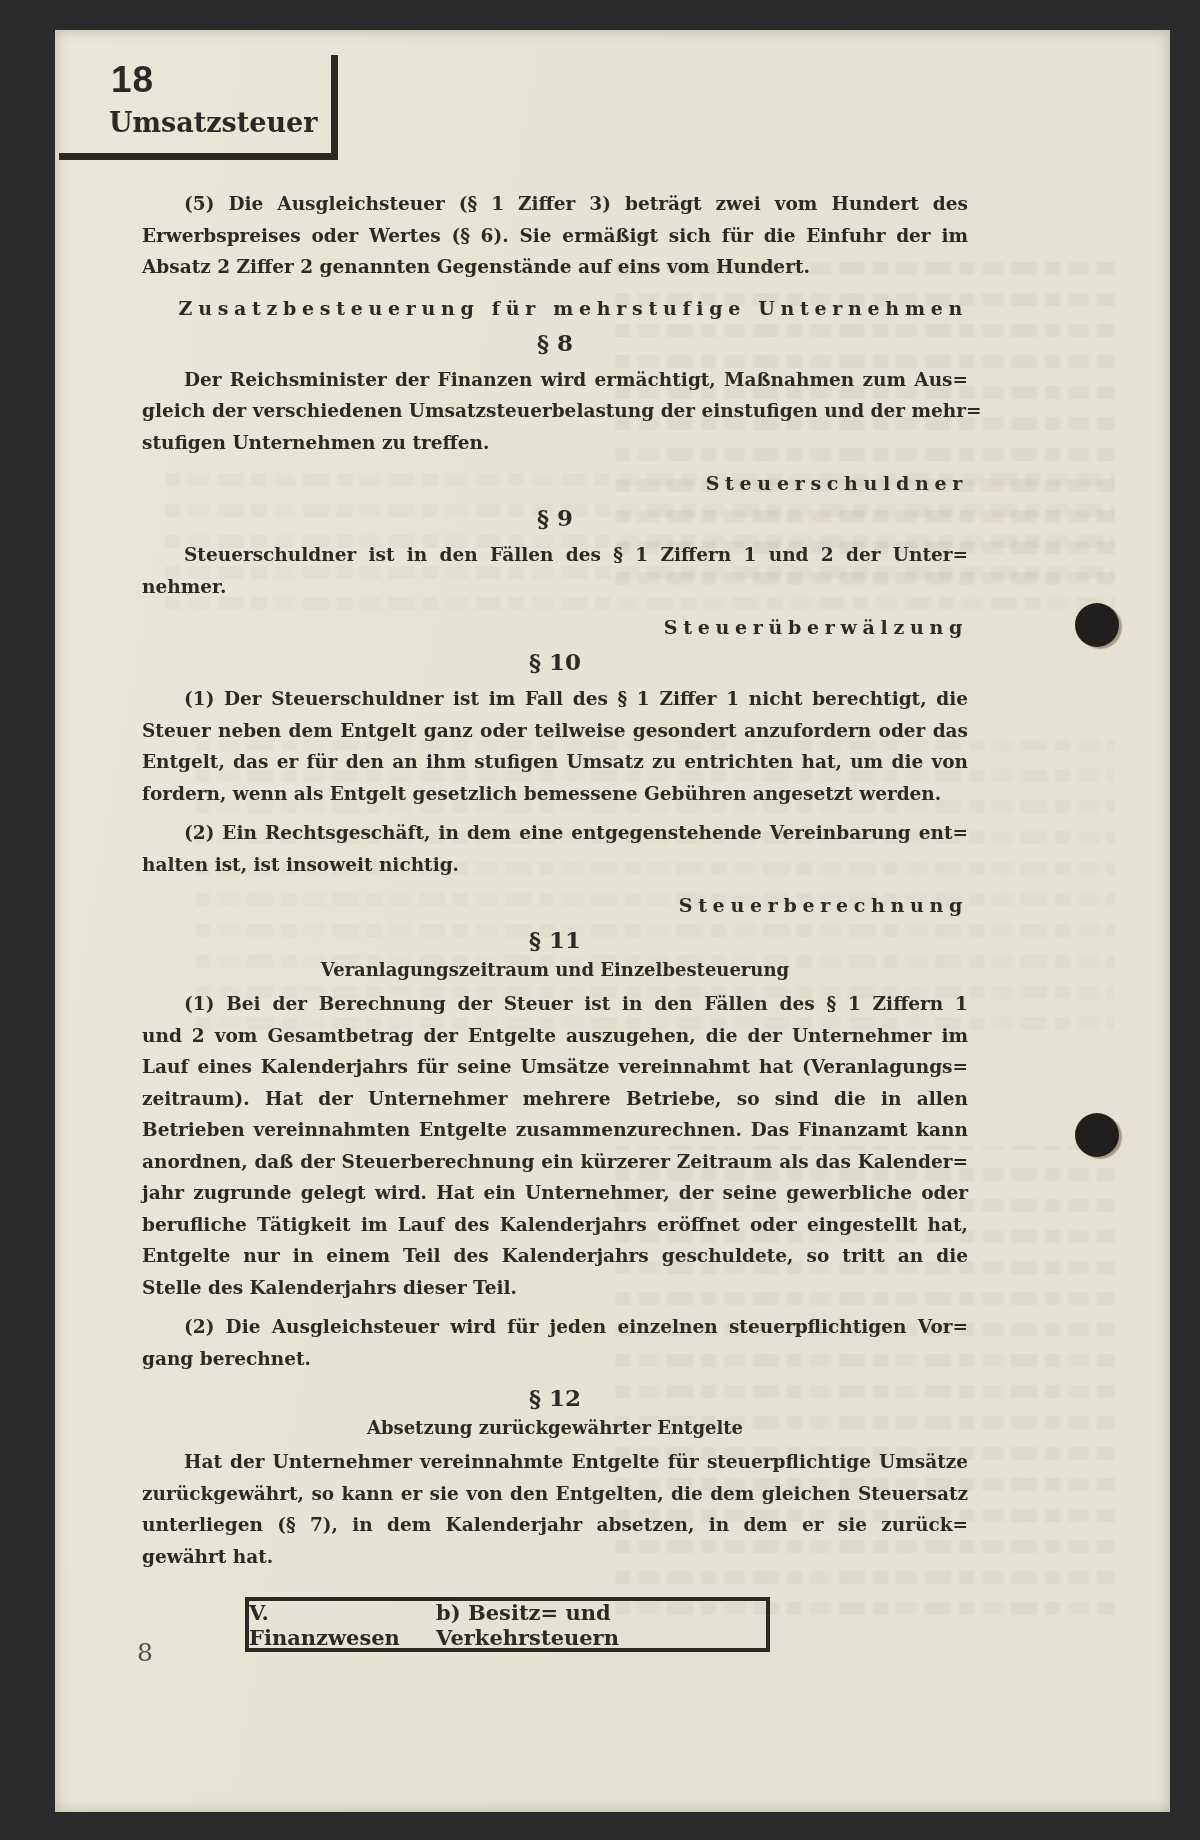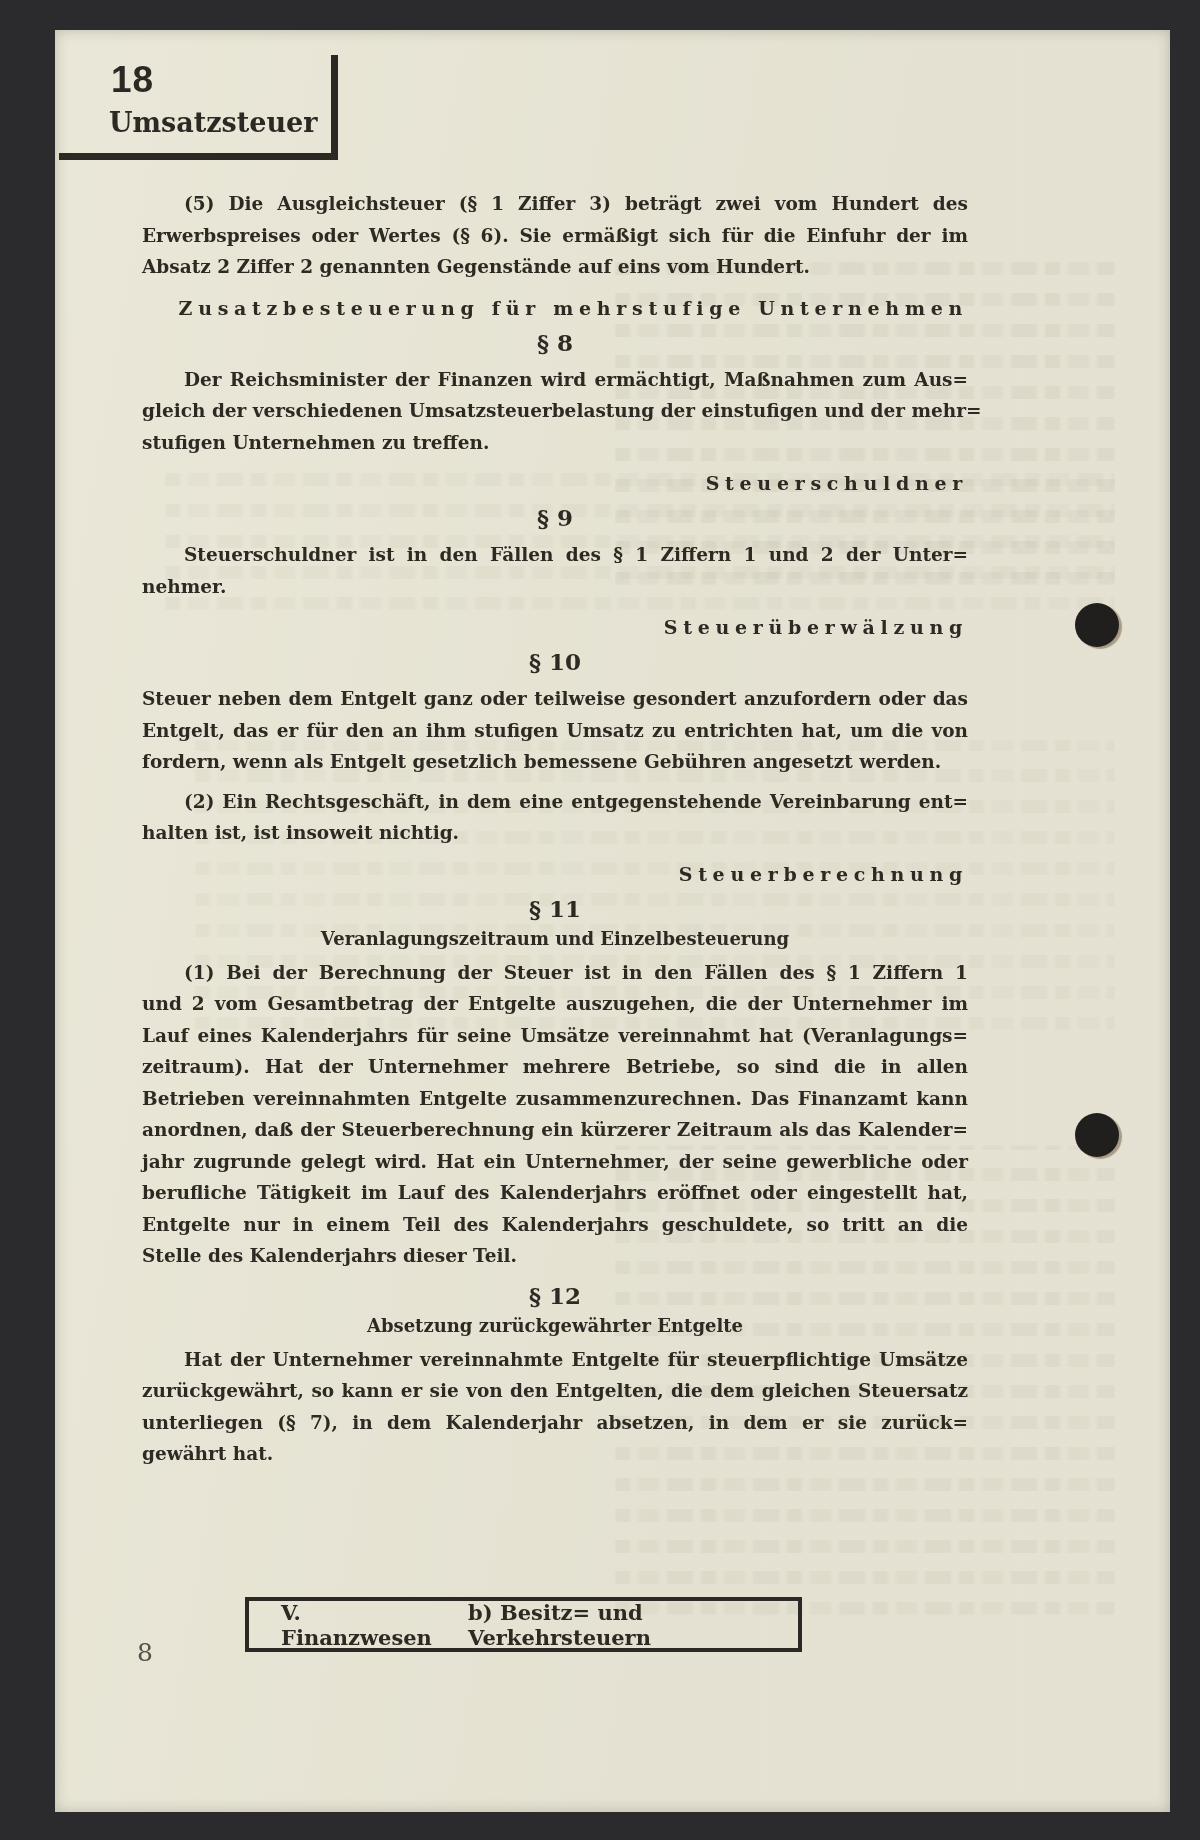--- a/index.html
+++ b/index.html
@@ -93,21 +93,20 @@
 
   .footer-box {
     position: absolute;
     left: 190px; top: 1567px;
     width: 517px; height: 47px;
     border: 4px solid #2c2924;
     display: flex; align-items: center; justify-content: center;
     gap: 26px;
     font-weight: bold; font-size: 21px;
     color: #2e2a23;
-    padding-left: 32px;
   }
   .page-num {
     position: absolute;
     left: 82px; top: 1608px;
     font-size: 25px;
     color: #55514a;
   }
 
   .hole {
     position: absolute;
@@ -150,20 +149,21 @@
         </div>
         <div class="hspaced">Steuerschuldner</div>
         <div class="sign">§ 9</div>
         <div class="para">
           <div class="line first">Steuerschuldner ist in den Fällen des § 1 Ziffern 1 und 2 der Unter=</div>
           <div class="line last">nehmer.</div>
         </div>
         <div class="hspaced">Steuerüberwälzung</div>
         <div class="sign">§ 10</div>
         <div class="para">
+          <div class="line first">(1) Der Steuerschuldner ist im Fall des § 1 Ziffer 1 nicht berechtigt, die</div>
           <div class="line">Steuer neben dem Entgelt ganz oder teilweise gesondert anzufordern oder das</div>
           <div class="line">Entgelt, das er für den an ihm stufigen Umsatz zu entrichten hat, um die von</div>
           <div class="line last">fordern, wenn als Entgelt gesetzlich bemessene Gebühren angesetzt werden.</div>
         </div>
         <div class="para">
           <div class="line first">(2) Ein Rechtsgeschäft, in dem eine entgegenstehende Vereinbarung ent=</div>
           <div class="line last">halten ist, ist insoweit nichtig.</div>
         </div>
         <div class="hspaced">Steuerberechnung</div>
         <div class="sign">§ 11</div>
@@ -173,20 +173,24 @@
           <div class="line">und 2 vom Gesamtbetrag der Entgelte auszugehen, die der Unternehmer im</div>
           <div class="line">Lauf eines Kalenderjahrs für seine Umsätze vereinnahmt hat (Veranlagungs=</div>
           <div class="line">zeitraum). Hat der Unternehmer mehrere Betriebe, so sind die in allen</div>
           <div class="line">Betrieben vereinnahmten Entgelte zusammenzurechnen. Das Finanzamt kann</div>
           <div class="line">anordnen, daß der Steuerberechnung ein kürzerer Zeitraum als das Kalender=</div>
           <div class="line">jahr zugrunde gelegt wird. Hat ein Unternehmer, der seine gewerbliche oder</div>
           <div class="line">berufliche Tätigkeit im Lauf des Kalenderjahrs eröffnet oder eingestellt hat,</div>
           <div class="line">Entgelte nur in einem Teil des Kalenderjahrs geschuldete, so tritt an die</div>
           <div class="line last">Stelle des Kalenderjahrs dieser Teil.</div>
         </div>
+        <div class="para">
+          <div class="line first">(2) Die Ausgleichsteuer wird für jeden einzelnen steuerpflichtigen Vor=</div>
+          <div class="line last">gang berechnet.</div>
+        </div>
         <div class="sign">§ 12</div>
         <div class="hsub">Absetzung zurückgewährter Entgelte</div>
         <div class="para">
           <div class="line first">Hat der Unternehmer vereinnahmte Entgelte für steuerpflichtige Umsätze</div>
           <div class="line">zurückgewährt, so kann er sie von den Entgelten, die dem gleichen Steuersatz</div>
           <div class="line">unterliegen (§ 7), in dem Kalenderjahr absetzen, in dem er sie zurück=</div>
           <div class="line last">gewährt hat.</div>
         </div>
       </div>
 

